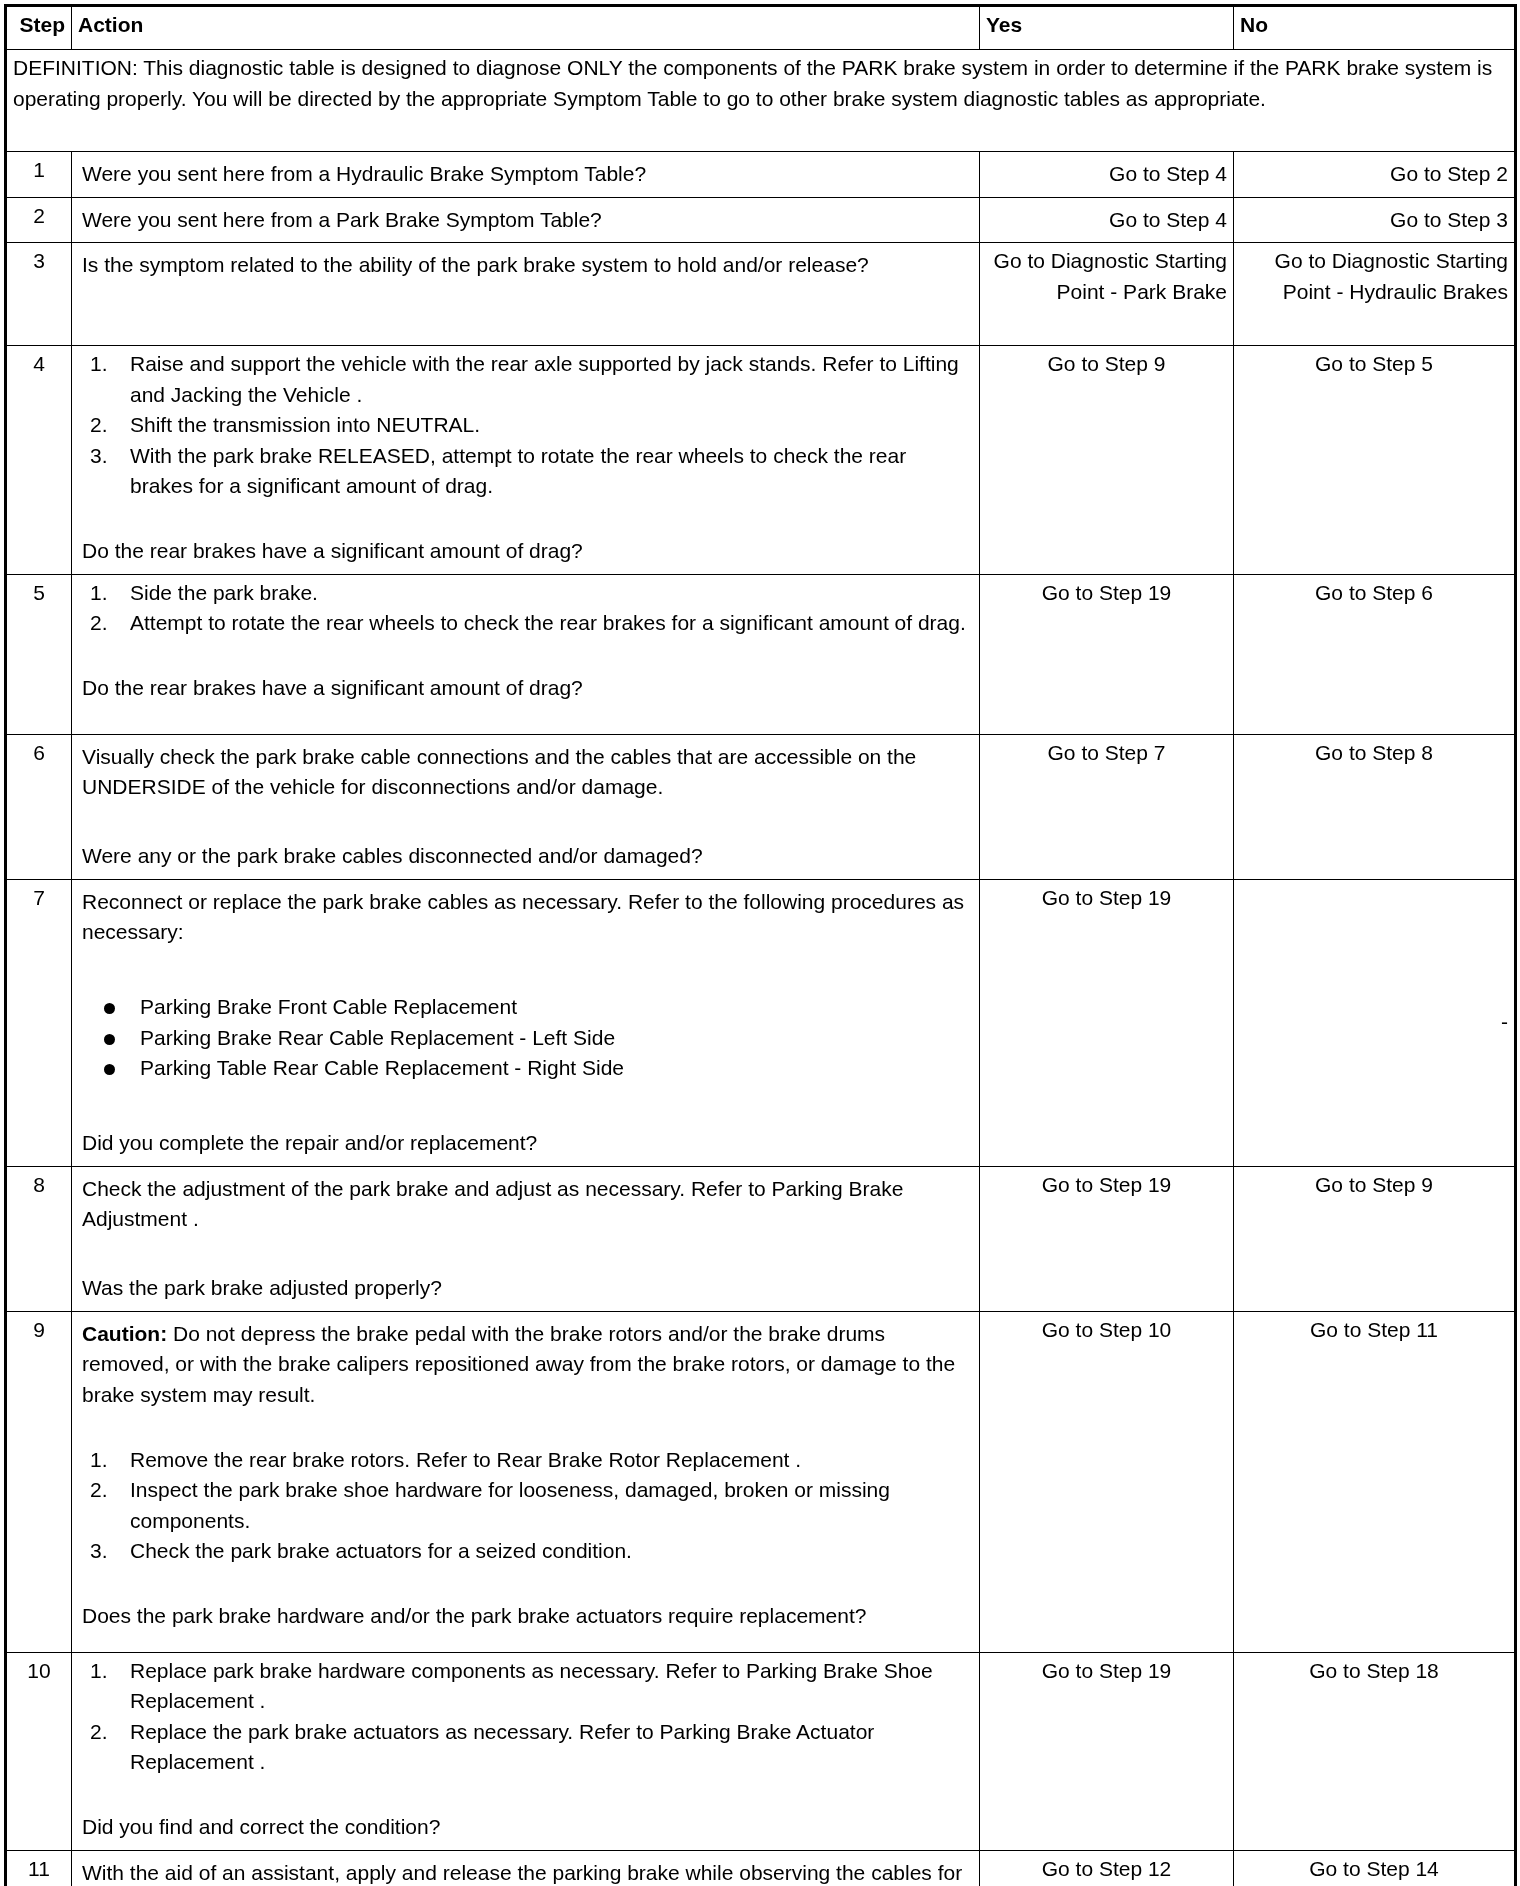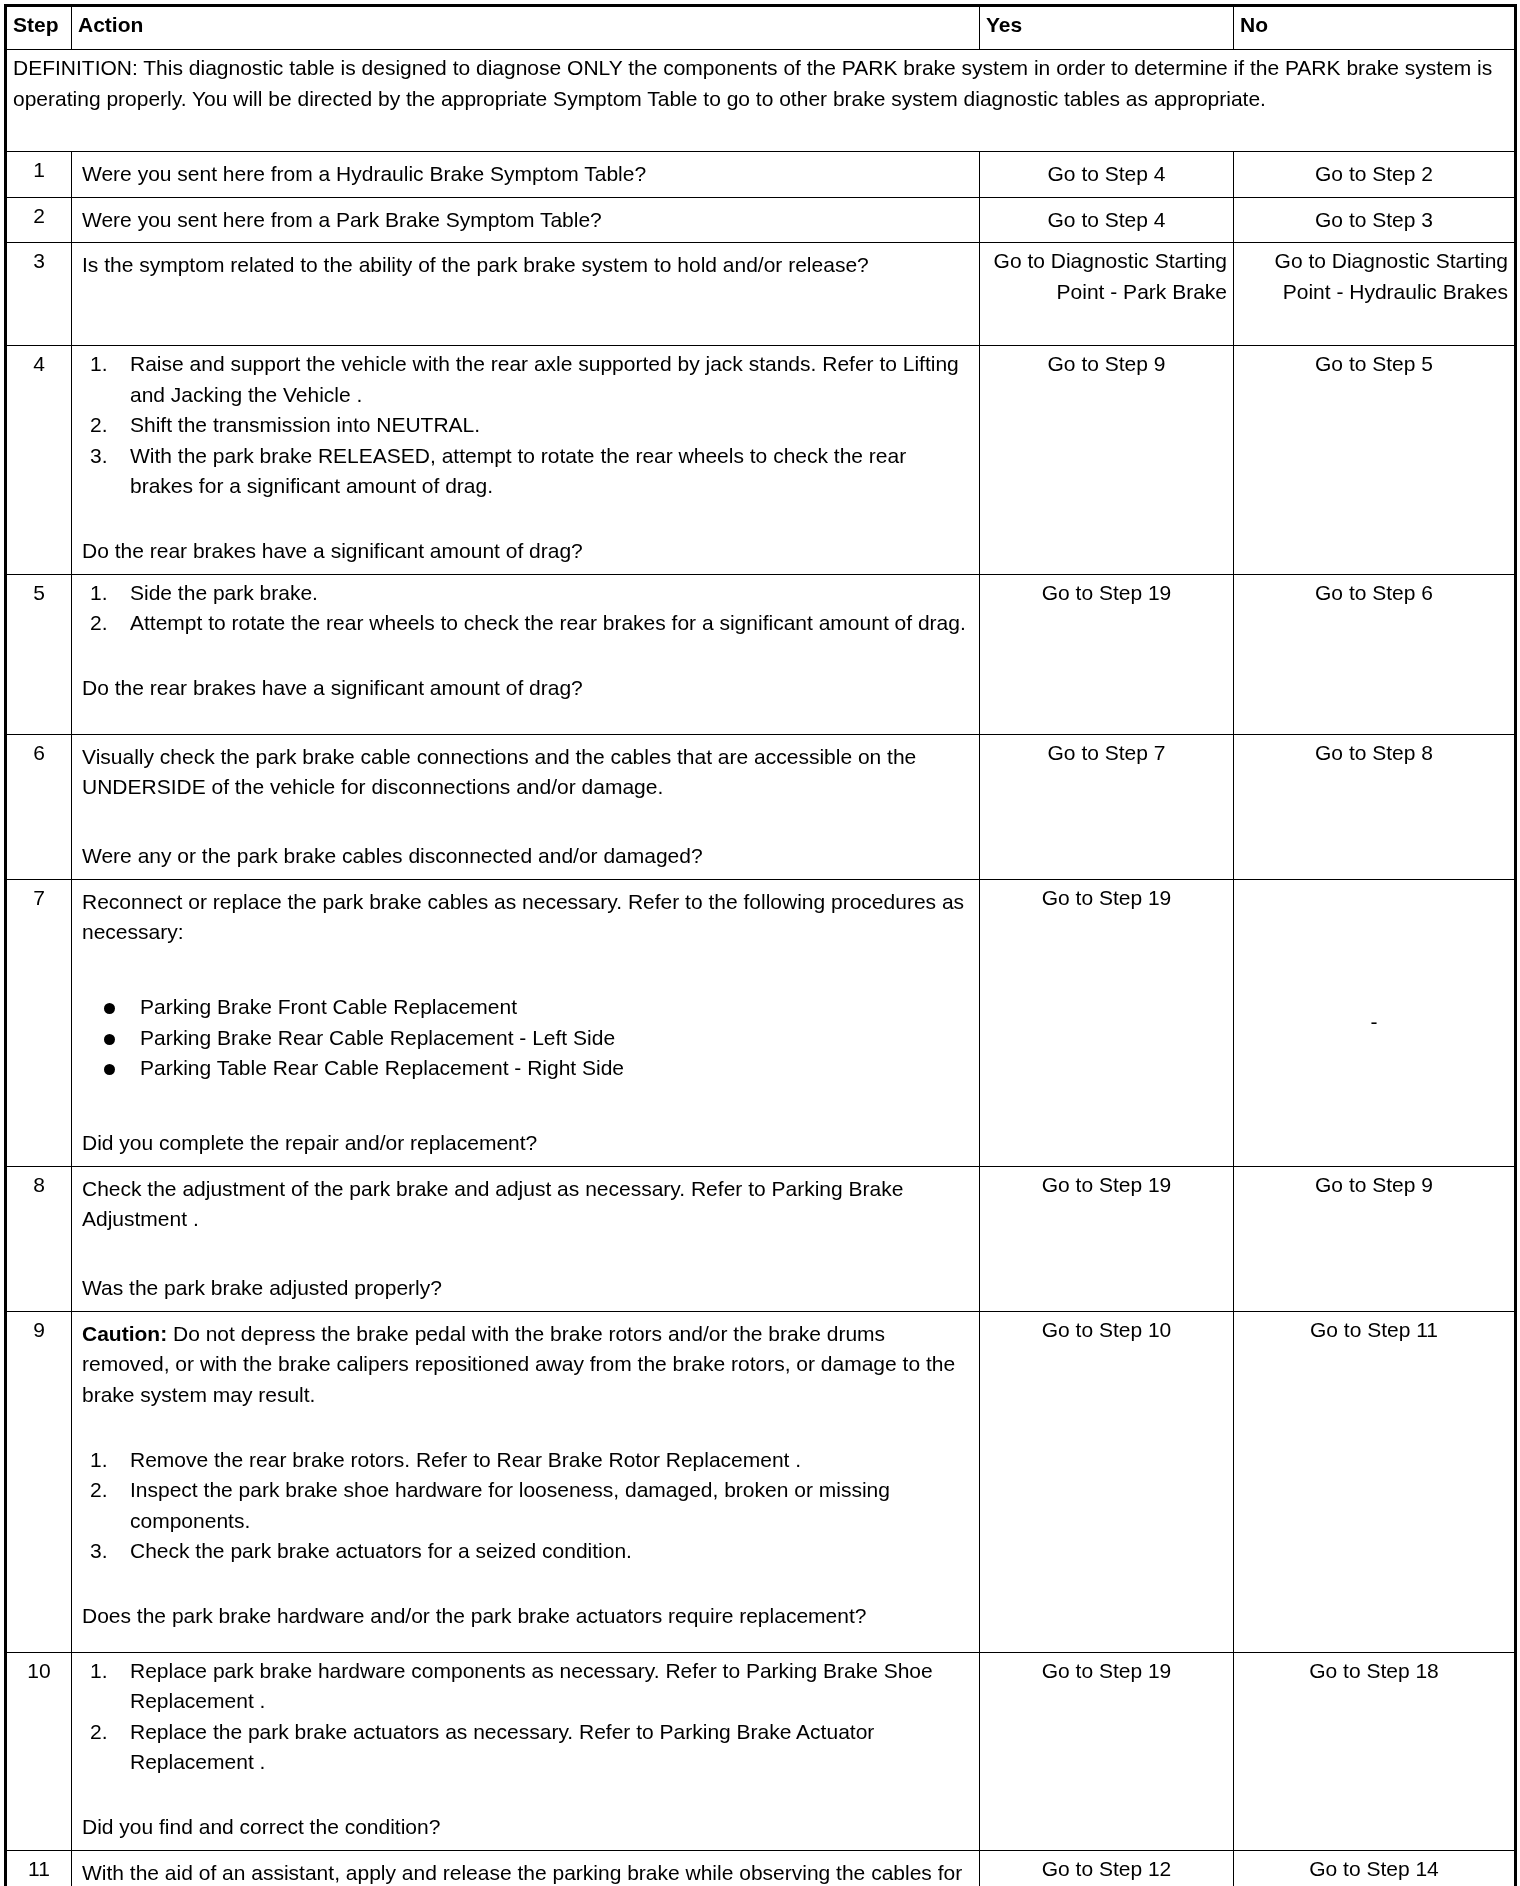--- a/index.html
+++ b/index.html
@@ -12,25 +12,25 @@
     font-size: 21px; line-height: 30.5px;
   }
   table.diag td, table.diag th {
     border: 1.5px solid #000; padding: 3px 6px 3px 6px; vertical-align: top;
   }
   col.c-step { width: 66px; }
   col.c-action { width: 908px; }
   col.c-yes { width: 254px; }
   col.c-no { width: 282px; }
   th { font-weight: bold; text-align: left; height: 36px; padding: 2px 4px; }
-  th.step-h { text-align: left; padding-left: 3px; }
+  th.step-h { text-align: right; padding-left: 3px; }
   td.def { padding: 5px 6px 5px 6px; margin-left: 31px; }
   td.step { text-align: center; vertical-align: middle; padding: 0; }
   td.yn { text-align: center; vertical-align: bottom; }
-  td.yn.mid { vertical-align: middle; }
+  td.yn.mid { vertical-align: middle; text-align: right; }
   td.yn.left { text-align: right; vertical-align: top; }
   td.action p { margin: 4px; }
   td.action .gap { height: 30.5px; }
   ol.steps { margin: 0; padding: 0; list-style: none; }
   ol.steps li { position: relative; padding-left: 52px; }
   ol.steps li .num { position: absolute; left: 12px; top: 0; }
   ul.bullets { margin: 10px; padding: 0; list-style: none; }
   ul.bullets li { position: relative; padding-left: 52px; }
   ul.bullets li .dot { position: absolute; left: 16px; top: 11px; width: 11px; height: 11px;
                        border-radius: 50%; background: #000; }

